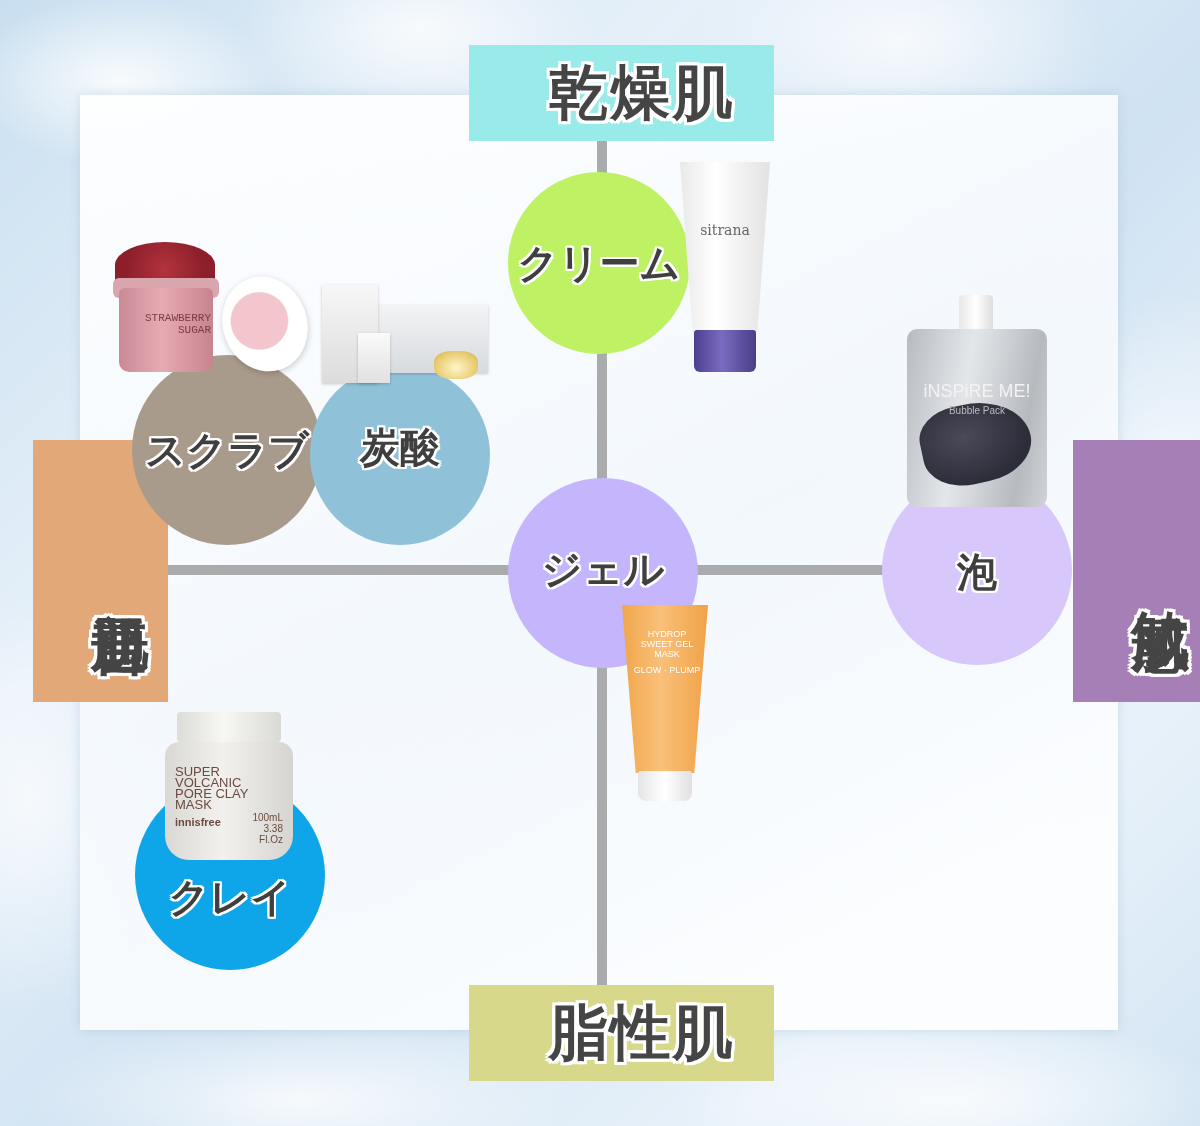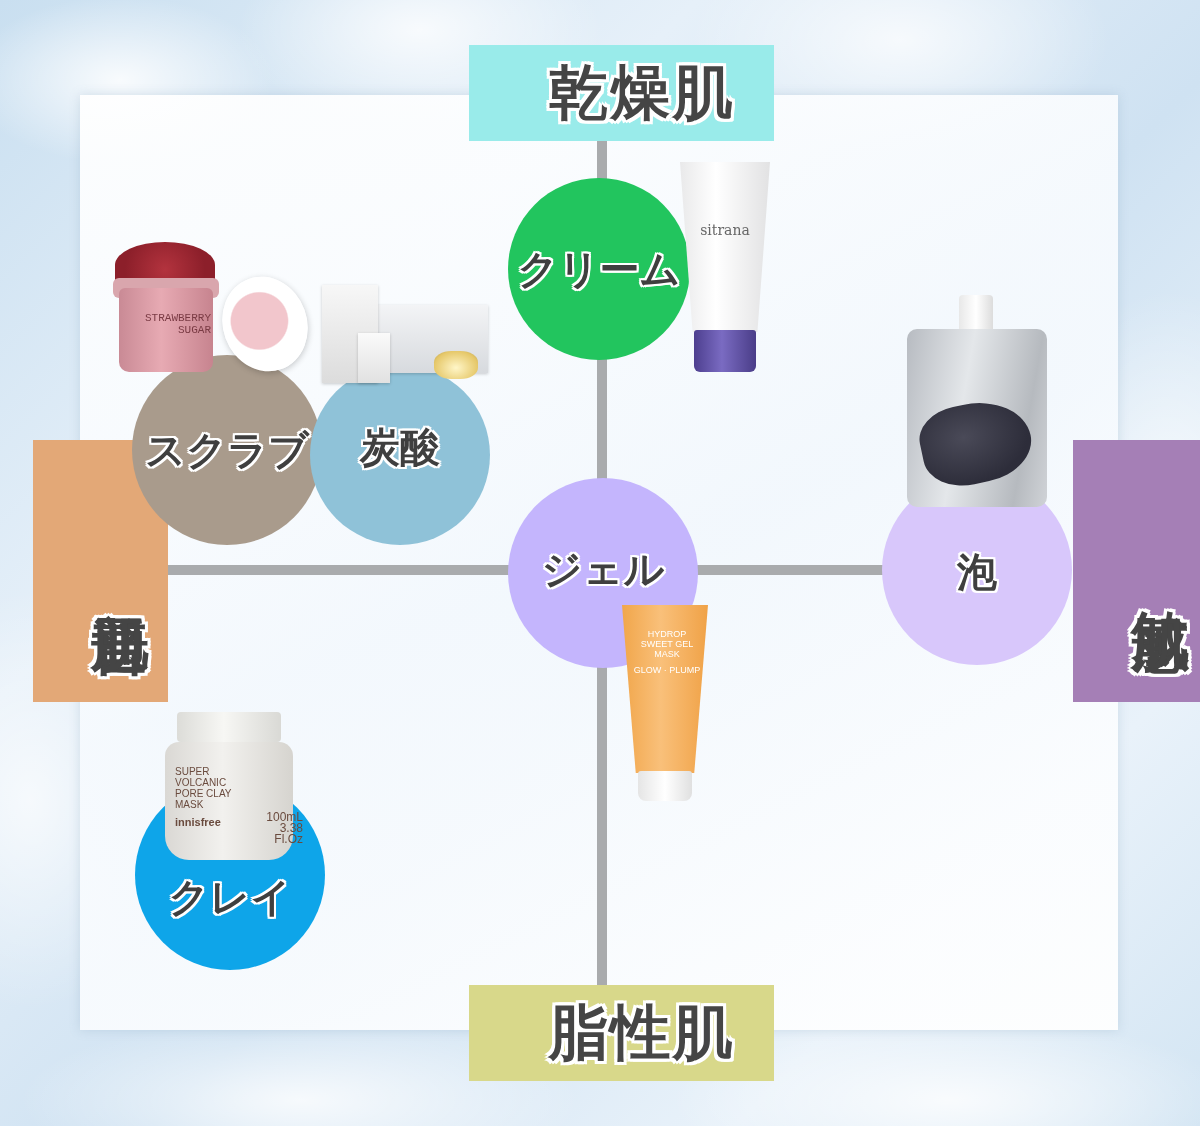--- a/index.html
+++ b/index.html
@@ -92,36 +92,36 @@
     position: absolute; left: 0; top: 0; width: 86px; height: 168px;
     background: linear-gradient(90deg, #f1a64b, #f9c07a 45%, #f0a247);
     clip-path: polygon(0 0, 100% 0, 84% 100%, 16% 100%);
   }
   .tube-gel-cap { position: absolute; left: 16px; top: 166px; width: 54px; height: 30px; background: linear-gradient(90deg, #e5e5e5, #fff 50%, #e0e0e0); border-radius: 3px 3px 8px 8px; }
   .tube-gel-text { position: absolute; left: 10px; top: 24px; width: 70px; text-align: center; color: #fff; font-size: 9px; line-height: 10px; font-family: "Liberation Sans", sans-serif; }
 
   
   .clay-lid { position: absolute; left: 12px; top: 0; width: 104px; height: 30px; background: linear-gradient(90deg, #dcdcd8, #f7f7f4 45%, #d9d9d5); border-radius: 4px; }
   .clay-body { position: absolute; left: 0; top: 30px; width: 128px; height: 118px; background: linear-gradient(90deg, #dad8d4, #f2f1ee 45%, #d6d4cf); border-radius: 14px 14px 24px 24px; }
-  .clay-text { position: absolute; left: 10px; top: 54px; width: 120px; font-size: 10px; line-height: 11px; color: #6a4b3e; font-family: "Liberation Sans", sans-serif; }
+  .clay-text { position: absolute; left: 10px; top: 54px; width: 120px; font-size: 13px; line-height: 11px; color: #6a4b3e; font-family: "Liberation Sans", sans-serif; }
   .clay-brand { position: absolute; left: 10px; top: 104px; font-size: 11px; font-weight: bold; color: #6a4b3e; font-family: "Liberation Sans", sans-serif; }
 </style>
 </head>
 <body>
 
 <div class="panel"></div>
 <div class="axis-v"></div>
 <div class="axis-h"></div>
 
 <div class="axis-label horiz lbl-top">乾燥肌</div>
 <div class="axis-label horiz lbl-bottom">脂性肌</div>
 <div class="axis-label vert lbl-left">普通肌</div>
 <div class="axis-label vert lbl-right">敏感肌</div>
 
-<div class="bubble" style="left:508px; top:178px; width:182px; height:182px; background:#22c55e;">
+<div class="bubble" style="left:508px; top:172px; width:182px; height:182px; background:#bef264;">
   <span class="bubble-text">クリーム</span>
 </div>
 <div class="product" style="left:680px; top:162px; width:90px; height:215px;">
   <div class="tube-cream"></div>
   <div class="tube-cream-brand">sitrana</div>
   <div class="tube-cream-cap"></div>
 </div>
 
 <div class="bubble" style="left:132px; top:355px; width:190px; height:190px; background:#a99b8c;">
   <span class="bubble-text" style="top:0;">スクラブ</span>
@@ -161,24 +161,28 @@
 </div>
 
 <div class="bubble" style="left:882px; top:475px; width:190px; height:190px; background:#d8c7fb;">
   <span class="bubble-text" style="top:2px;">泡</span>
 </div>
 <div class="product" style="left:907px; top:295px; width:140px; height:215px;">
   <div class="pouch-cap"></div>
   <div class="pouch-body">
     <div class="pouch-smear"></div>
   </div>
+  <div class="pouch-title">
+    <div>iNSPiRE ME!</div>
+    <div style="font-size:10px; color:#bbb;">Bubble Pack</div>
+  </div>
 </div>
 
 <div class="bubble" style="left:135px; top:780px; width:190px; height:190px; background:#0ea5e9;">
   <span class="bubble-text" style="top:22px;">クレイ</span>
 </div>
 <div class="product" style="left:165px; top:712px; width:128px; height:150px;">
   <div class="clay-lid"></div>
   <div class="clay-body"></div>
   <div class="clay-text" style="width:75px;">SUPER VOLCANIC PORE CLAY MASK</div>
   <div class="clay-brand">innisfree</div>
-  <div class="clay-text" style="left:100px; top:100px; width:38px; font-size:12px; text-align:right;">100mL 3.38 Fl.Oz</div>
+  <div class="clay-text" style="left:80px; top:100px; width:38px; font-size:10px; text-align:right;">100mL 3.38 Fl.Oz</div>
 </div>
 
 </body></html>

